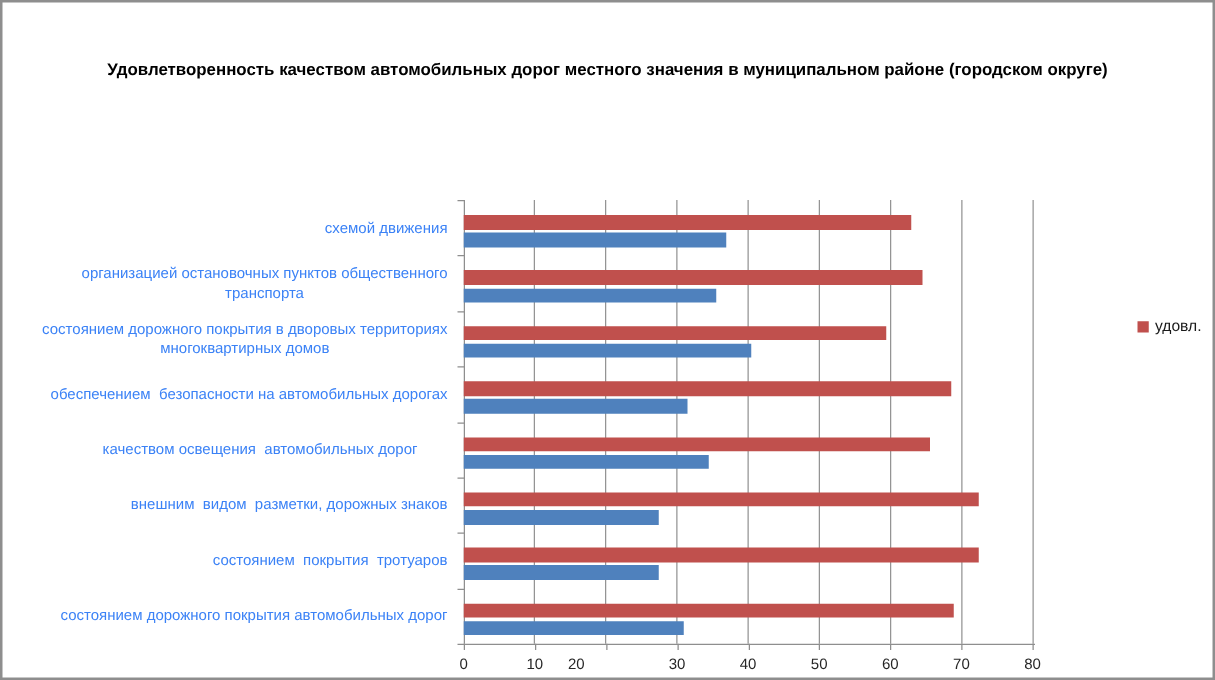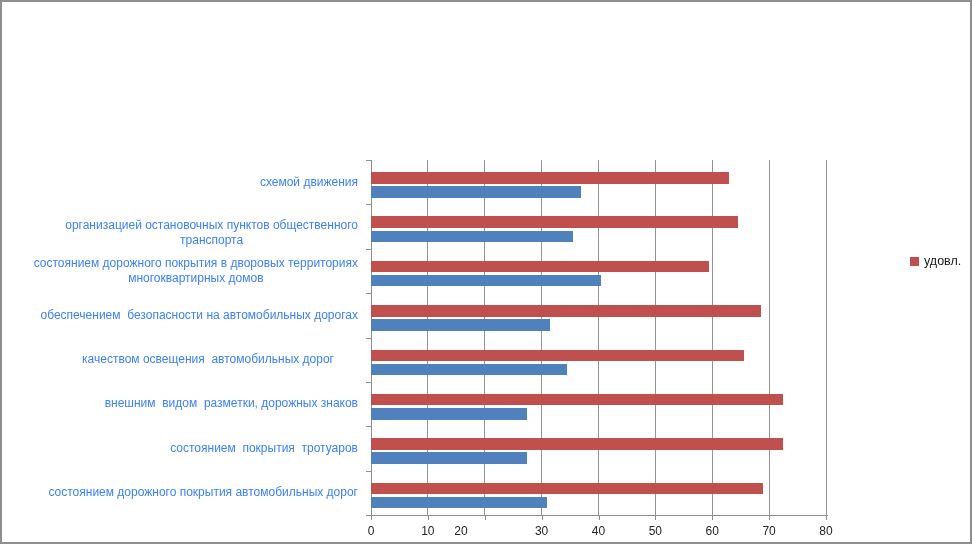--- a/index.html
+++ b/index.html
@@ -39,20 +39,21 @@
     display: flex; flex-direction: row; gap: 30px;
   }
   .legend-item { display: flex; align-items: center; gap: 5px; }
   .legend-swatch { width: 9px; height: 9px; flex: 0 0 auto; }
   .legend-label { font-size: 12.5px; color: #1a1a1a; white-space: nowrap; }
 </style>
 </head>
 <body>
 
 <div class="chart-frame">
+  <div class="chart-title">Удовлетворенность качеством автомобильных дорог местного значения в муниципальном районе (городском округе)</div>
   <div class="plot" id="plot">
       <div class="gridline" style="left: 0px; background: rgb(142, 142, 142);"></div>
       <div class="gridline" style="left: 56.375px; background: rgb(148, 148, 148);"></div>
       <div class="gridline" style="left: 113.25px; background: rgb(148, 148, 148);"></div>
       <div class="gridline" style="left: 170.125px; background: rgb(148, 148, 148);"></div>
       <div class="gridline" style="left: 227px; background: rgb(148, 148, 148);"></div>
       <div class="gridline" style="left: 283.875px; background: rgb(148, 148, 148);"></div>
       <div class="gridline" style="left: 340.75px; background: rgb(148, 148, 148);"></div>
       <div class="gridline" style="left: 397.625px; background: rgb(148, 148, 148);"></div>
       <div class="gridline" style="left: 454.5px; background: rgb(148, 148, 148);"></div>
@@ -109,21 +110,21 @@
       <div class="y-tick" style="left: 364px; top: 335.5px; background: rgb(142, 142, 142);"></div>
       <div class="y-tick" style="left: 364px; top: 379.875px; background: rgb(142, 142, 142);"></div>
       <div class="y-tick" style="left: 364px; top: 424.25px; background: rgb(142, 142, 142);"></div>
       <div class="y-tick" style="left: 364px; top: 468.625px; background: rgb(142, 142, 142);"></div>
       <div class="y-tick" style="left: 364px; top: 513px; background: rgb(142, 142, 142);"></div>
     </div>
   <div id="catLabels">
       <div class="cat-label-box" style="right: 612px; top: 158px; height: 44.375px;">
         <div class="cat-label">схемой движения</div>
       </div>
-      <div class="cat-label-box" style="right: 612px; top: 202.375px; height: 44.375px; align-items: flex-end;">
+      <div class="cat-label-box" style="right: 612px; top: 202.375px; height: 44.375px;">
         <div class="cat-label">организацией остановочных пунктов общественного
 транспорта</div>
       </div>
       <div class="cat-label-box" style="right: 612px; top: 246.75px; height: 44.375px;">
         <div class="cat-label">состоянием дорожного покрытия в дворовых территориях
 многоквартирных домов</div>
       </div>
       <div class="cat-label-box" style="right: 612px; top: 291.125px; height: 44.375px;">
         <div class="cat-label">обеспечением  безопасности на автомобильных дорогах</div>
       </div>

